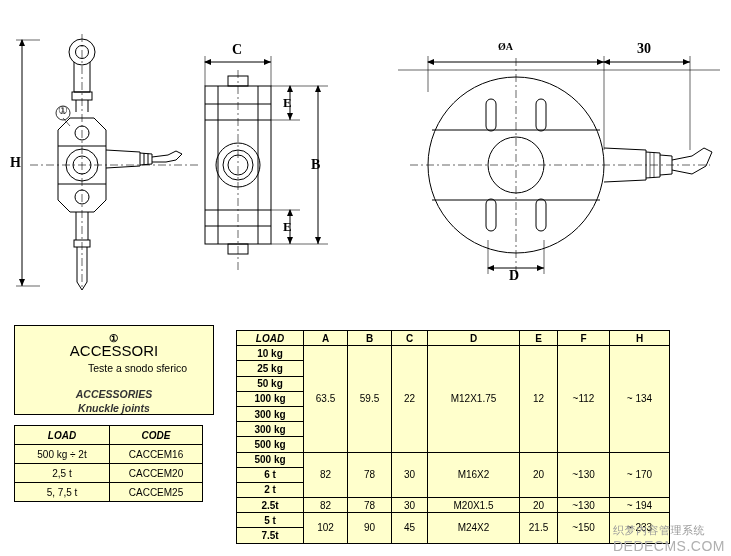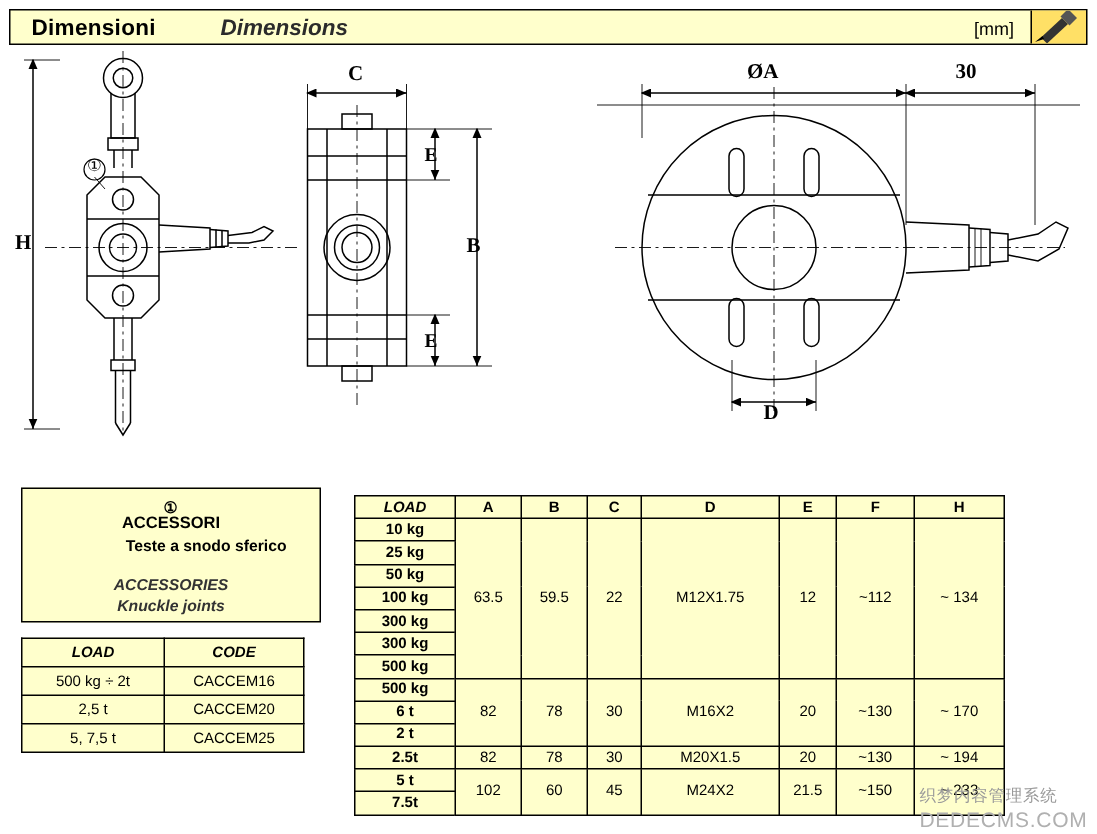--- a/index.html
+++ b/index.html
@@ -80,21 +80,21 @@
     top: 325px;
     width: 200px;
     height: 90px;
     border: 1px solid #000;
     background: #ffffcc;
     box-sizing: border-box;
     text-align: center;
     font-size: 10.5px;
   }
   #acc-box .l1 { margin-top: 6px; font-weight: bold; letter-spacing: 0.5px;}
-  #acc-box .l2 { margin-top: 3px; font-weight: bold; margin-left: 47px; }
+  #acc-box .l2 { margin-top: 3px; font-weight: normal; margin-left: 47px; }
   #acc-box .l3 { margin-top: 14px; font-weight: bold; font-style: italic; color:#333;text-align:center;}
   #acc-box .l4 { margin-top: 2px; font-weight: bold; font-style: italic; color:#333;}
 
   
   #code-table {
     position: absolute;
     left: 14px;
     top: 425px;
     border-collapse: collapse;
     font-size: 10px;
@@ -166,32 +166,20 @@
     position: absolute;
     font-size: 12px;
     font-family: "Liberation Serif", serif;
   }
 </style>
 </head>
 <body>
 
 <div id="page">
 
-  <div id="header">
-    <div class="title">Dimensioni</div>
-    <div class="title-it">Dimensions</div>
-    <div class="unit">[mm]</div>
-    <div class="corner">
-      <svg width="36" height="22" viewBox="0 0 36 22">
-        <path d="M6 18 L20 5 L24 9 L10 22 Z" fill="#333"></path>
-        <path d="M19 4 L25 10 L30 5 L24 -1 Z" fill="#555"></path>
-        <path d="M2 21 L8 19 L7 17 Z" fill="#000"></path>
-      </svg>
-    </div>
-  </div>
 
   <svg class="canvas" width="731" height="320">
     <defs>
       <marker id="arrS" markerWidth="8" markerHeight="8" refX="7" refY="3" orient="auto">
         <path d="M0,0 L7,3 L0,6 z" fill="#000"></path>
       </marker>
       <marker id="arrE" markerWidth="8" markerHeight="8" refX="1" refY="3" orient="auto">
         <path d="M7,0 L0,3 L7,6 z" fill="#000"></path>
       </marker>
     </defs>
@@ -305,30 +293,30 @@
       <line x1="488" y1="240" x2="488" y2="274" stroke-width="0.6"></line>
       <line x1="544" y1="240" x2="544" y2="274" stroke-width="0.6"></line>
     </g>
   </svg>
 
   <div class="lbl" style="left:10px; top:155px; font-size:14px; font-weight:bold;">H</div>
   <div class="lbl" style="left:232px; top:42px; font-size:14px; font-weight:bold;">C</div>
   <div class="lbl" style="left:283px; top:95px; font-size:13px; font-weight:bold;">E</div>
   <div class="lbl" style="left:283px; top:219px; font-size:13px; font-weight:bold;">E</div>
   <div class="lbl" style="left:311px; top:157px; font-size:14px; font-weight:bold;">B</div>
-  <div class="lbl" style="left:498px; top:41px; font-size:14px; font-weight:bold;">ØA</div>
+  <div class="lbl" style="left:498px; top:41px; font-size:10px; font-weight:bold;">ØA</div>
   <div class="lbl" style="left:637px; top:41px; font-size:14px; font-weight:bold;">30</div>
   <div class="lbl" style="left:509px; top:268px; font-size:14px; font-weight:bold;">D</div>
   <div class="lbl" style="left:58px; top:104px; font-size:11px;">①</div>
 
   <div id="acc-box">
     <div class="l1">
       <span>①</span>
     </div>
-    <div style="margin-top:-2px; font-weight:bold; font-size:11px;">ACCESSORI</div>
+    <div style="margin-top:-2px; font-weight:normal; font-size:15px;">ACCESSORI</div>
     <div class="l2">Teste a snodo sferico</div>
     <div class="l3">ACCESSORIES</div>
     <div class="l4">Knuckle joints</div>
   </div>
 
   <table id="code-table">
     <thead>
       <tr>
         <td class="c1">LOAD</td>
         <td class="c2">CODE</td>
@@ -428,21 +416,21 @@
         <td>30</td>
         <td>M20X1.5</td>
         <td>20</td>
         <td>~130</td>
         <td>~ 194</td>
       </tr>
 
       <tr>
         <td class="load">5 t</td>
         <td rowspan="2">102</td>
-        <td rowspan="2">60</td>
+        <td rowspan="2">90</td>
         <td rowspan="2">45</td>
         <td rowspan="2">M24X2</td>
         <td rowspan="2">21.5</td>
         <td rowspan="2">~150</td>
         <td rowspan="2">~ 233</td>
       </tr>
       <tr>
           <td class="load">7.5t</td>
         </tr>
     </tbody>

